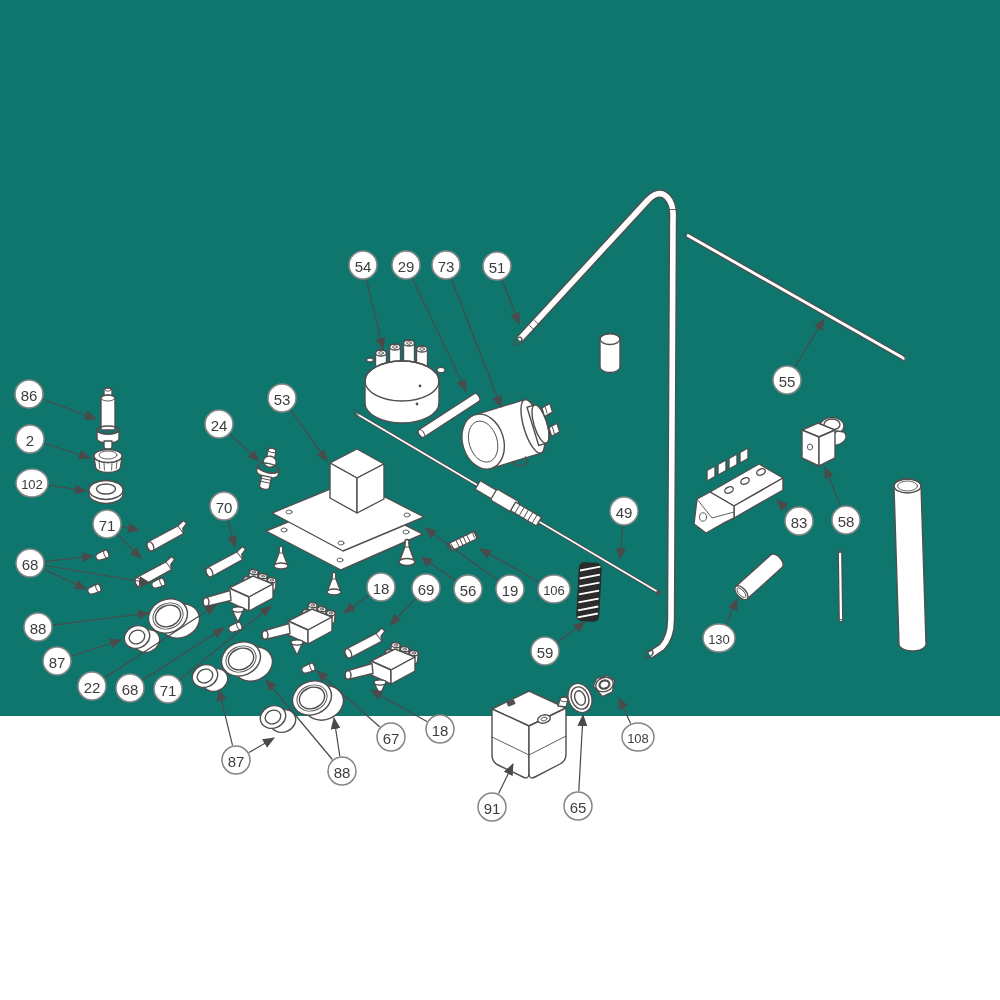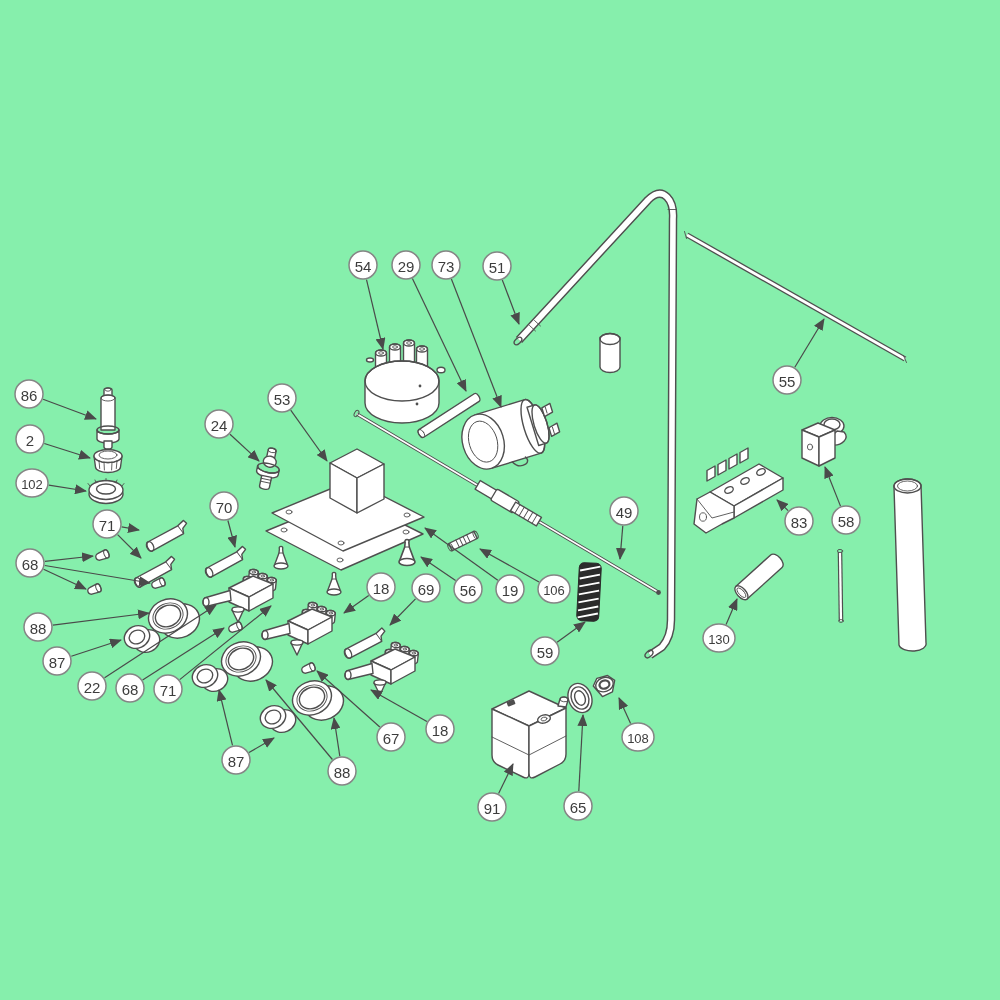--- a/index.html
+++ b/index.html
@@ -1,17 +1,17 @@
 <!DOCTYPE html>
 <html style="--part-line-color: #4f4f4f; --callout-circle-color: #858585; --callout-text-color: #3d3d3d; --leader-line-color: #4a4a4a; --spring-fill: #2b2b2b;"><head>
 <meta charset="utf-8">
 <style>
   html,body{margin:0;padding:0;background:#fff;}
   body{width:1000px;height:1000px;font-family:"Liberation Sans",sans-serif;}
-  #stage{width:1000px;height:1000px;position:relative;background:#86efac;}
+  #stage{width:1000px;height:716px;position:relative;background:#0f766e;}
   svg{display:block;}
   
   .p  {stroke:var(--part-line-color,#4f4f4f);stroke-width:1.4;fill:none;stroke-linecap:round;stroke-linejoin:round;}
   .pf {stroke:var(--part-line-color,#4f4f4f);stroke-width:1.4;fill:#ffffff;stroke-linecap:round;stroke-linejoin:round;}
   .pd {fill:var(--part-line-color,#4f4f4f);stroke:none;}
   .thin{stroke-width:0.9;}
   .tube-o{stroke:var(--part-line-color,#4f4f4f);stroke-width:8.5;fill:none;stroke-linecap:butt;stroke-linejoin:round;}
   .tube-i{stroke:#ffffff;stroke-width:5.6;fill:none;stroke-linecap:butt;stroke-linejoin:round;}
   .rod-o{stroke:var(--part-line-color,#4f4f4f);stroke-width:3.4;fill:none;stroke-linecap:butt;}
   .rod-i{stroke:#ffffff;stroke-width:1.6;fill:none;stroke-linecap:butt;}

